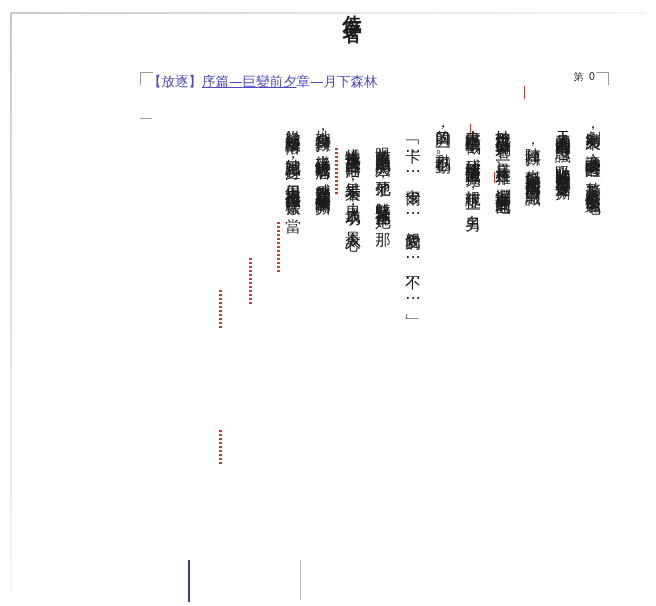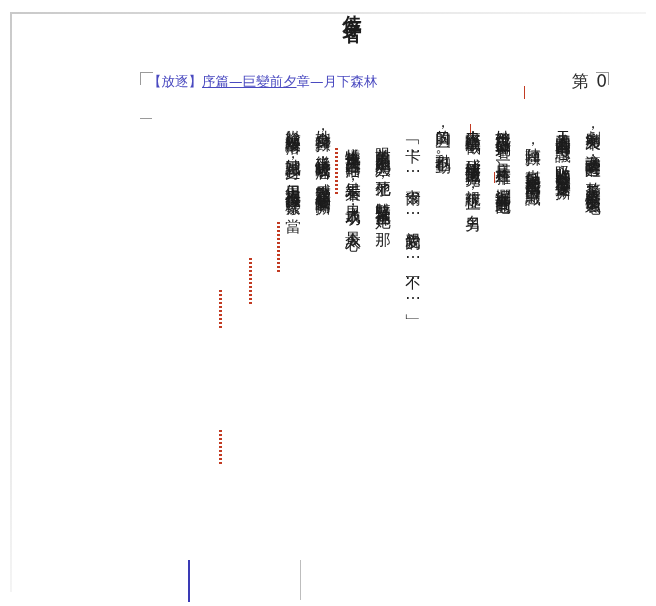--- a/index.html
+++ b/index.html
@@ -97,23 +97,23 @@
   .header-tagline .seg-plain {
     color: #4a4ac0;
   }
   .header-tagline .seg-underline {
     color: #4a4ac0;
     text-decoration: underline;
     text-decoration-color: #4a4ac0;
   }
   .header-pagenum {
     position: absolute;
-    right: 0;
-    top: 0;
-    font-size: 17px;
+    right: 12px;
+    top: 0;
+    font-size: 10px;
     color: #2b2b2b;
     letter-spacing: 1px;
   }
   
   .cursor-mark {
     position: absolute;
     width: 1px;
     height: 13px;
     background: #c23b22;
   }

